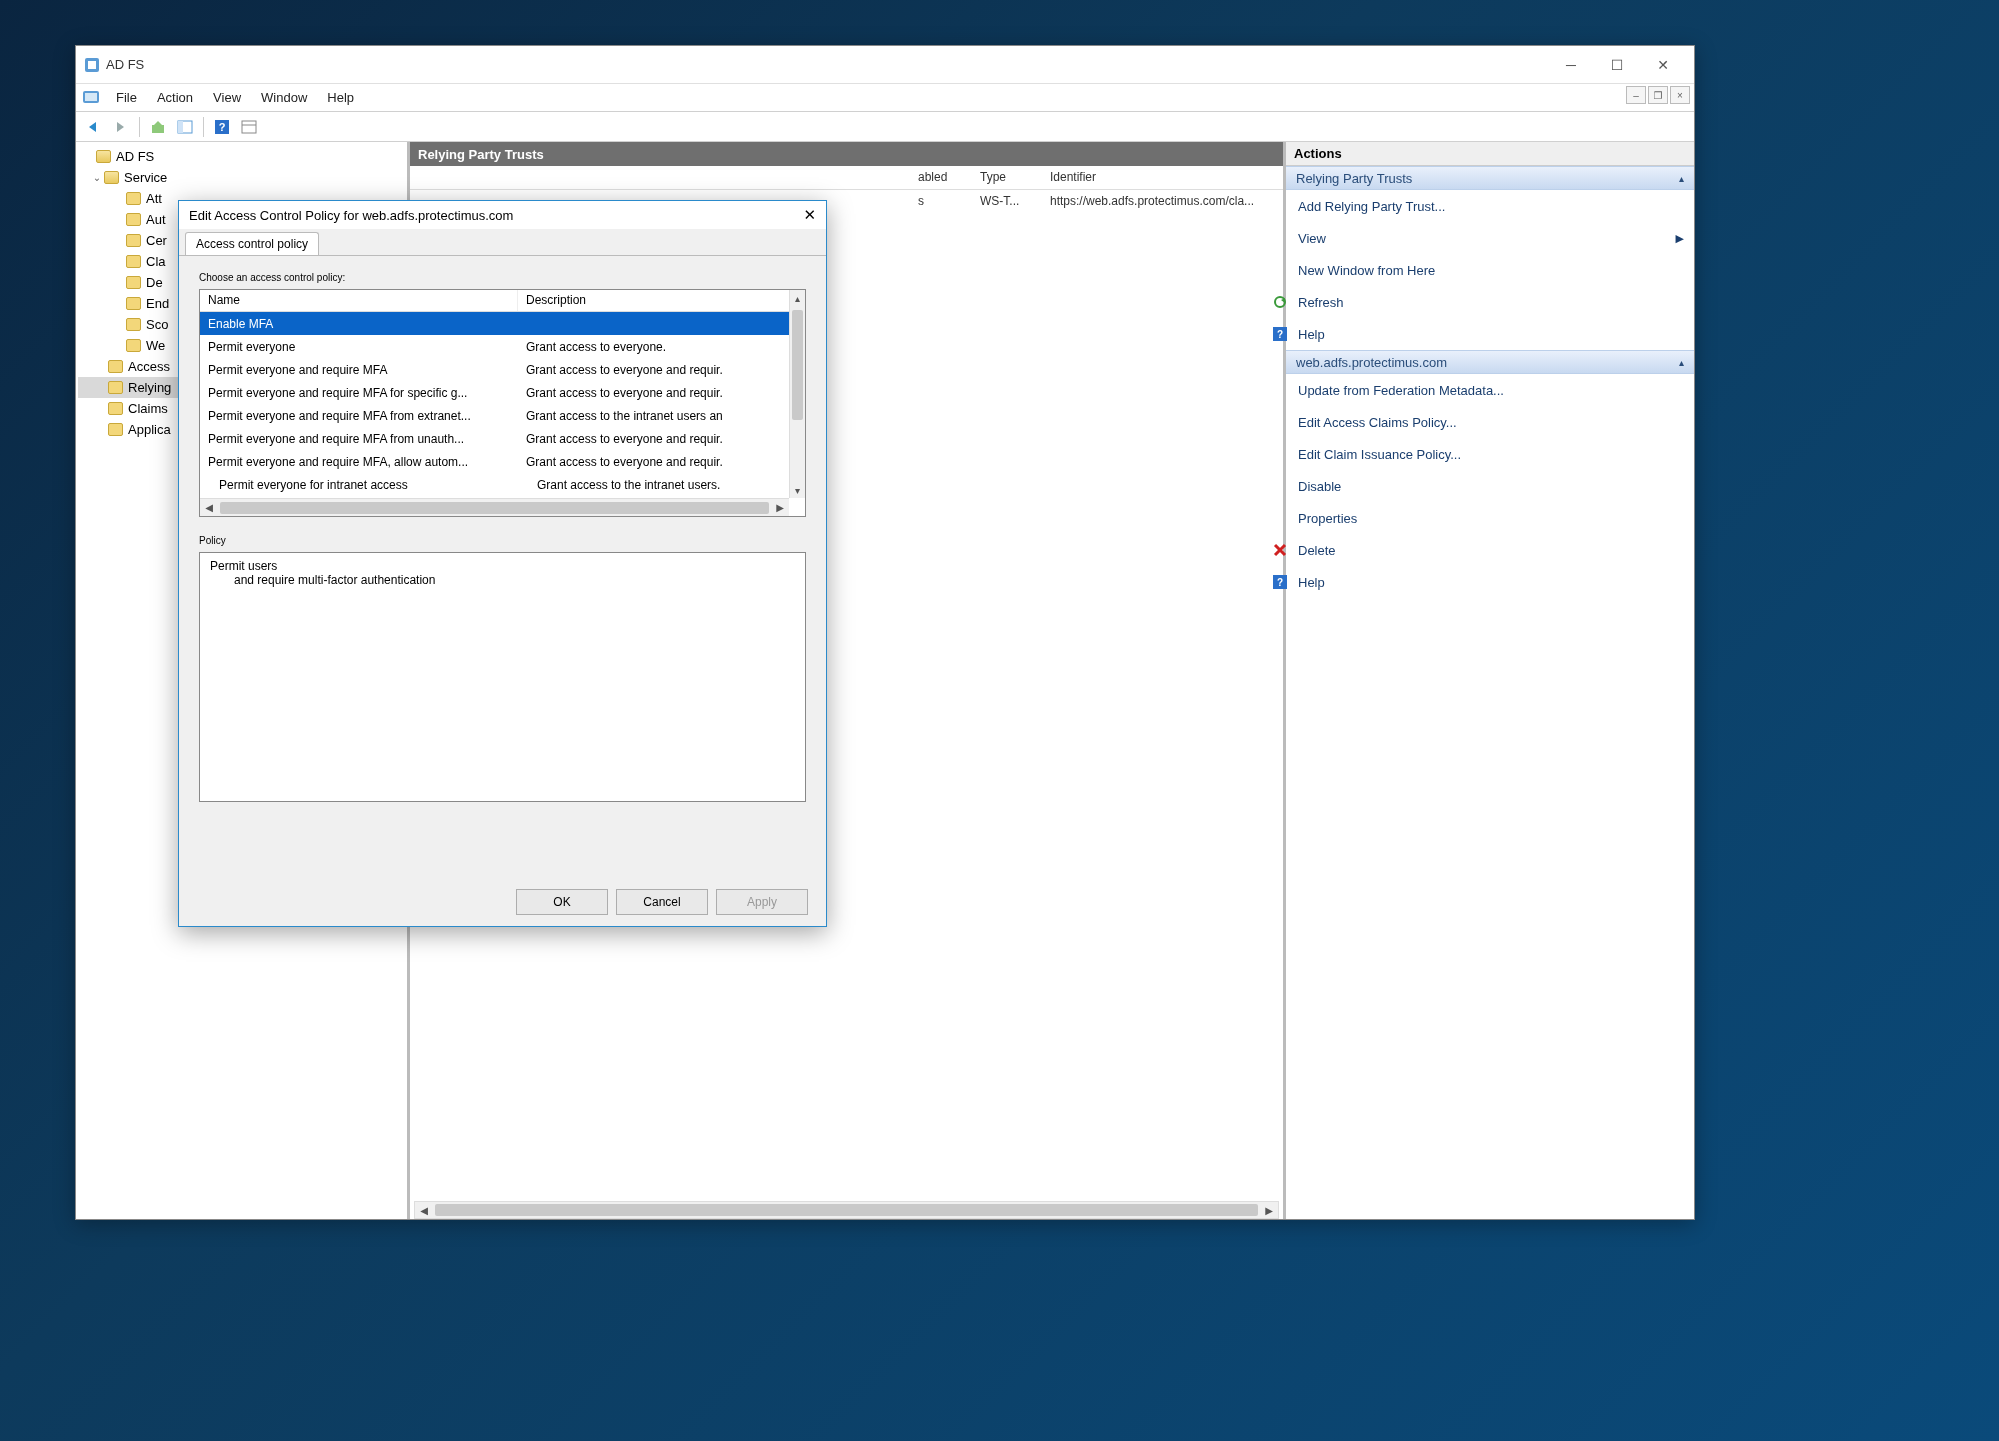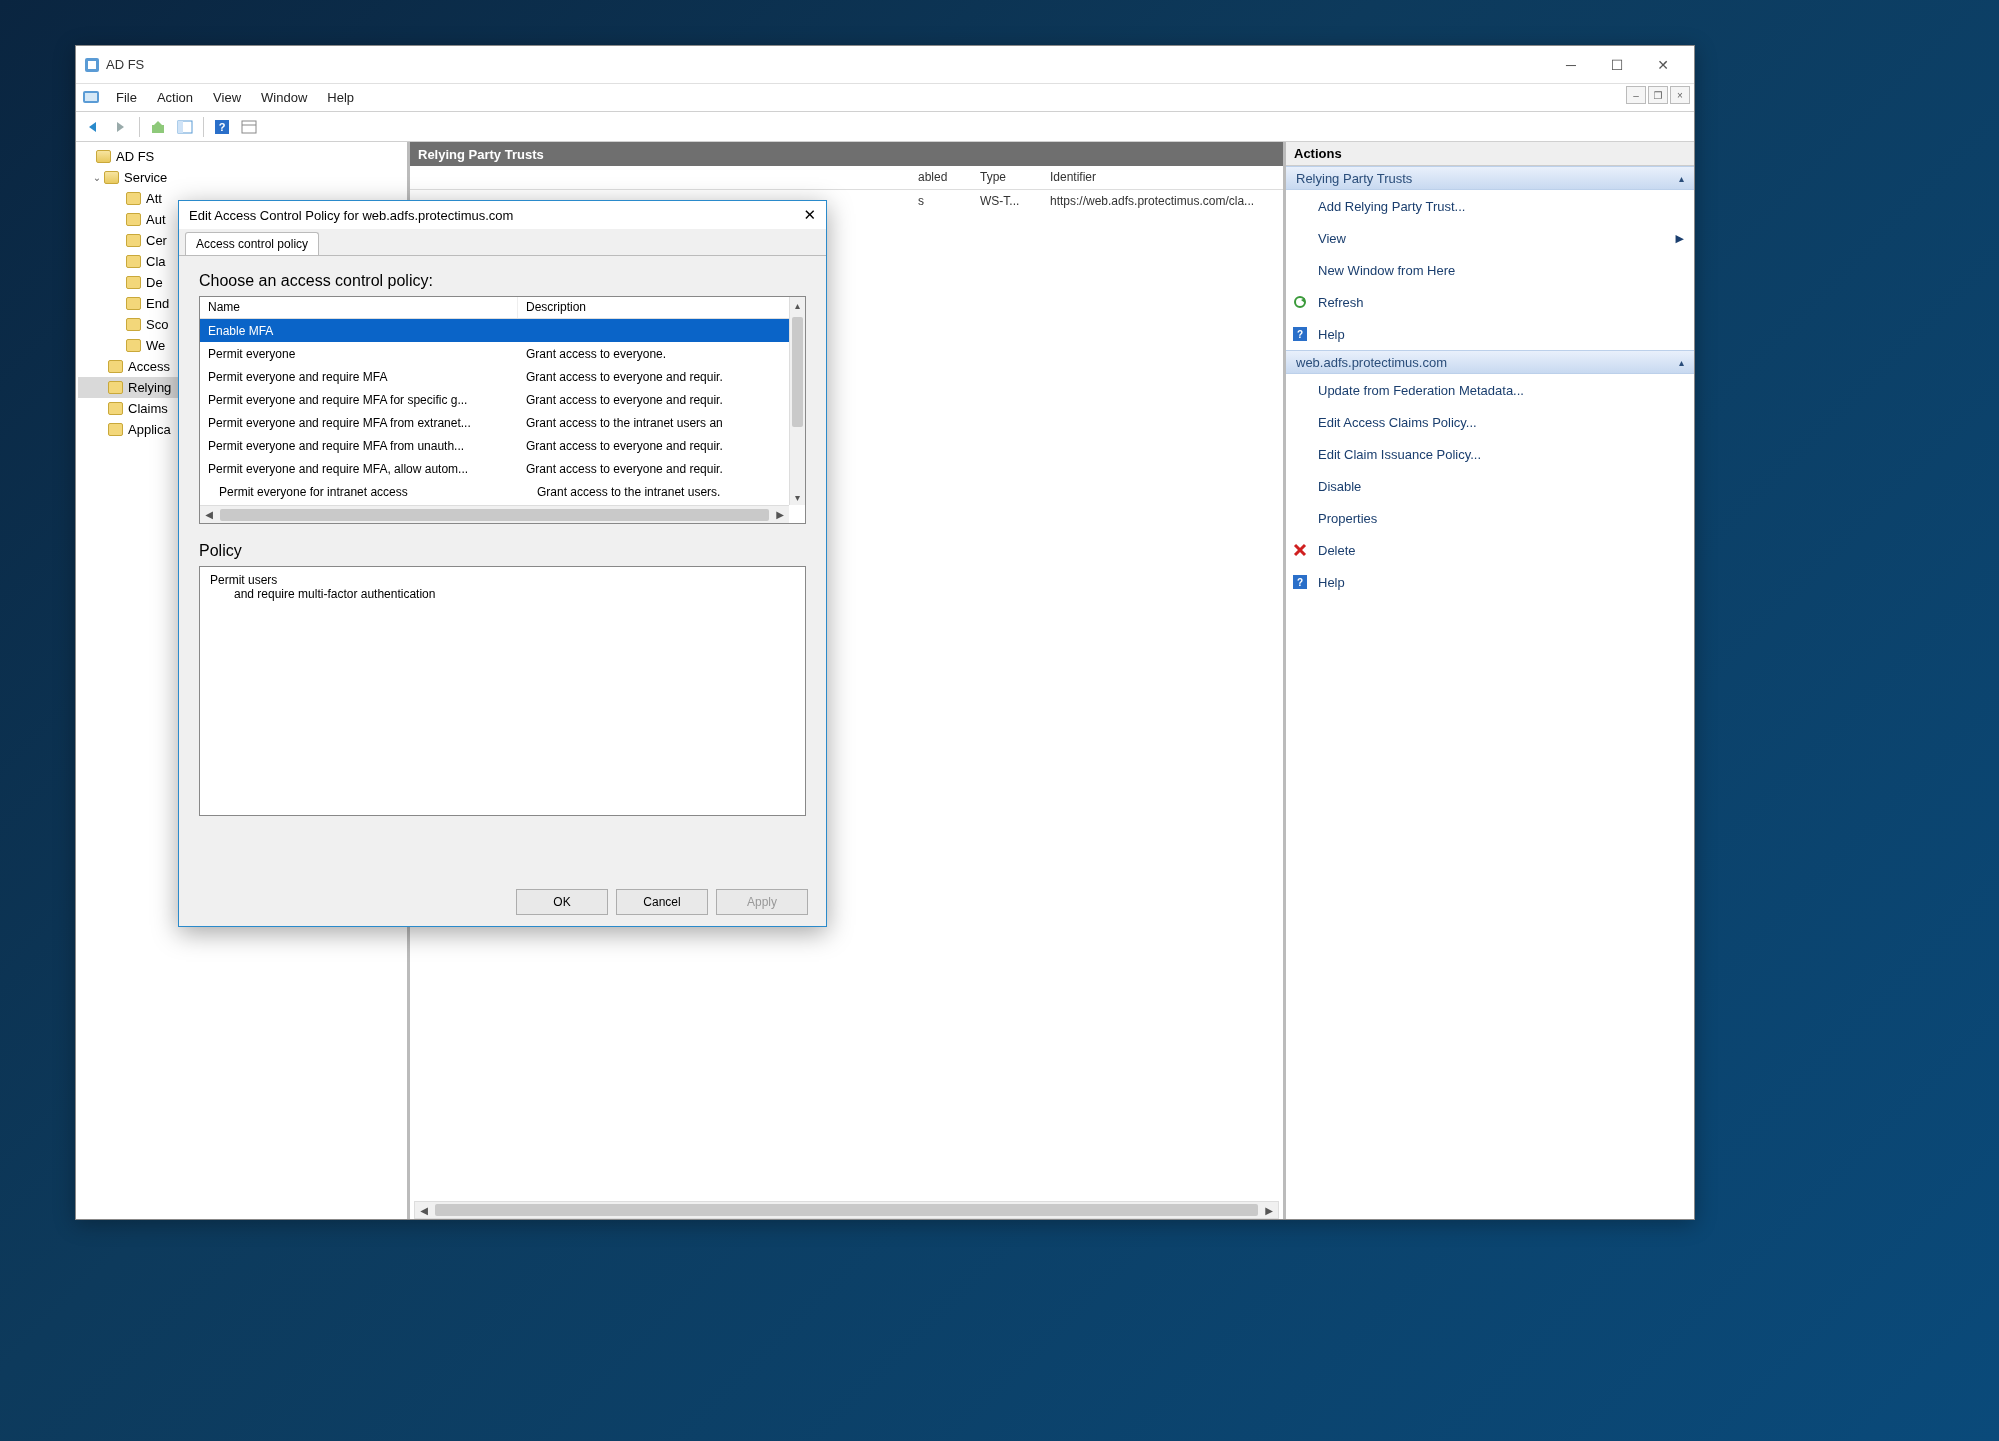--- a/index.html
+++ b/index.html
@@ -160,21 +160,21 @@
   border-bottom: 1px solid #bcd0ea;
   height: 24px;
   display: flex;
   align-items: center;
   padding: 0 10px;
   color: #2a4d7a;
   font-size: 13px;
 }
 .actions-group-head .chev { margin-left: auto; font-size: 10px; }
 .action-item {
-  display: flex; align-items: center; height: 32px; padding-left: 32px;
+  display: flex; align-items: center; height: 32px; padding-left: 12px;
   font-size: 13px; color: #1a3e6e;
   gap: 10px;
 }
 .action-item .aicon { width: 16px; height: 16px; display:flex;align-items:center;justify-content:center;}
 .action-item .arrow { margin-left: auto; margin-right: 10px; font-size: 11px;}
 
 
 .dialog {
   position: absolute;
   left: 178px;
@@ -204,21 +204,21 @@
   background: #fff; border: 1px solid #bbb; border-bottom: none;
   padding: 4px 10px; font-size: 12px;
   border-radius: 3px 3px 0 0;
 }
 .dlg-body {
   flex: 1;
   background: #f0f0f0;
   padding: 16px 20px 10px 20px;
   border-top: 1px solid #bbb;
 }
-.dlg-label { font-size: 16px; margin-bottom: 6px; }
+.dlg-label { font-size: 10px; margin-bottom: 6px; }
 .policy-list {
   border: 1px solid #888;
   background: #fff;
   height: 228px;
   position: relative;
   overflow: hidden;
 }
 .policy-head {
   display: flex; height: 22px; border-bottom: 1px solid #ddd;
 }

